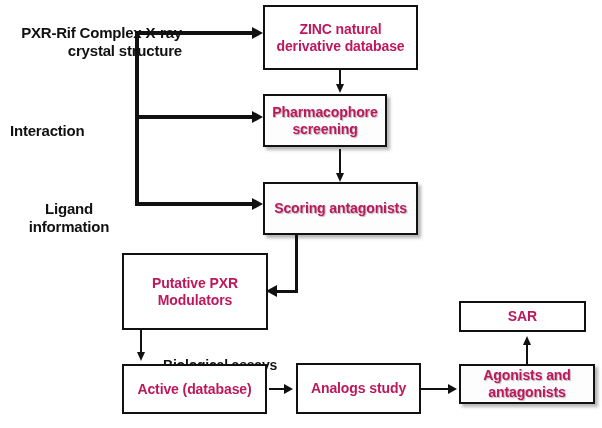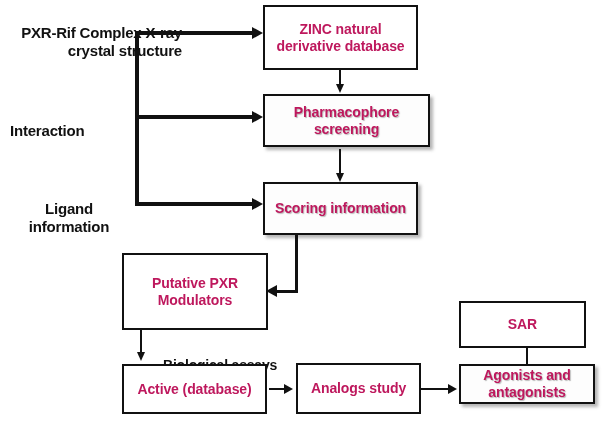--- a/index.html
+++ b/index.html
@@ -120,29 +120,29 @@
   <div class="hline" style="left:135px; top:202px; width:119px; height:4px;"></div>
   <div class="arrow right" style="left:252px; top:198px;"></div>
 
   <div class="box" style="left:263px; top:5px; width:155px; height:65px; font-size:14px;">
     <span class="lbl">ZINC natural derivative database</span>
   </div>
 
   <div class="vline" style="left:339px; top:70px; width:2px; height:16px;"></div>
   <div class="arrow down sm" style="left:336px; top:84px;"></div>
 
-  <div class="box shadowed" style="left:263px; top:94px; width:167px; height:53px; font-size:14px;">
+  <div class="box shadowed" style="left:263px; top:94px; width:124px; height:53px; font-size:14px;">
     <span class="lbl">Pharmacophore screening</span>
   </div>
 
   <div class="vline" style="left:339px; top:149px; width:2px; height:26px;"></div>
   <div class="arrow down sm" style="left:336px; top:173px;"></div>
 
   <div class="box shadowed" style="left:263px; top:182px; width:155px; height:53px; font-size:14px;">
-    <span class="lbl">Scoring information</span>
+    <span class="lbl">Scoring antagonists</span>
   </div>
 
   <div class="vline" style="left:295px; top:235px; width:3px; height:58px;"></div>
   <div class="hline" style="left:277px; top:290px; width:21px; height:3px;"></div>
   <div class="arrow left" style="left:266px; top:285px;"></div>
 
   <div class="box" style="left:122px; top:253px; width:146px; height:77px; font-size:14px;">
     <span class="lbl">Putative PXR Modulators</span>
   </div>
 
@@ -167,17 +167,17 @@
   <div class="hline" style="left:421px; top:388px; width:28px; height:2px;"></div>
   <div class="arrow right sm" style="left:448px; top:384px;"></div>
 
   <div class="box shadowed" style="left:459px; top:364px; width:136px; height:40px; font-size:14px;">
     <span class="lbl">Agonists and antagonists</span>
   </div>
 
   <div class="vline" style="left:526px; top:344px; width:2px; height:22px;"></div>
   <div class="arrow up sm" style="left:523px; top:336px;"></div>
 
-  <div class="box" style="left:459px; top:301px; width:127px; height:47px; font-size:14px;">
+  <div class="box" style="left:459px; top:301px; width:127px; height:31px; font-size:14px;">
     <span class="lbl">SAR</span>
   </div>
 
 </div>
 
 </body></html>

